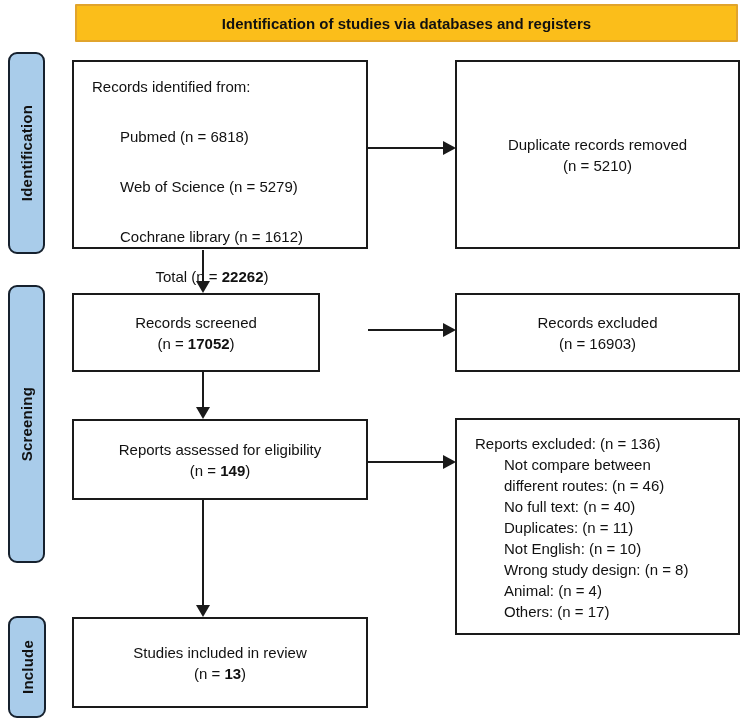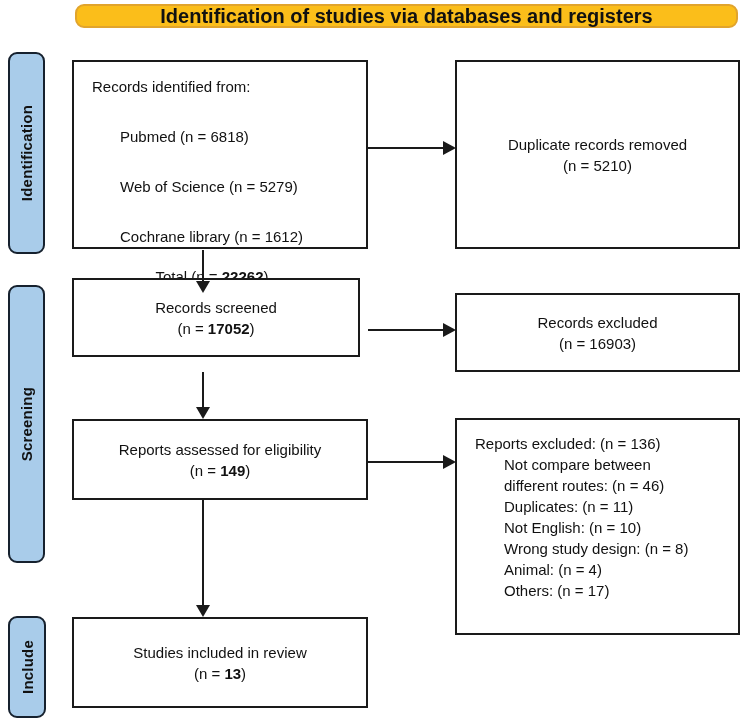--- a/index.html
+++ b/index.html
@@ -21,26 +21,26 @@
     position: relative;
     width: 749px;
     height: 722px;
     background: #ffffff;
     overflow: hidden;
     font-size: 15px;
     line-height: 21px;
   }
   .banner {
     position: absolute;
-    left: 75px; top: 4px; width: 663px; height: 24px;
+    left: 75px; top: 4px; width: 663px; height: 38px;
     background: var(--banner-fill);
     border: 2px solid var(--banner-border);
-    border-radius: 9px;
+    border-radius: 1px;
     display: flex; align-items: center; justify-content: center;
-    font-weight: bold; font-size: 20px;
+    font-weight: bold; font-size: 15px;
   }
   .stage {
     position: absolute;
     background: var(--stage-fill);
     border: 2.5px solid var(--stage-border);
     border-radius: 9px;
     display: flex; align-items: center; justify-content: center;
   }
   .stage .vtext {
     writing-mode: vertical-rl;
@@ -58,21 +58,21 @@
     background: #ffffff;
     border: 2px solid var(--box-border);
   }
   .centered {
     display: flex; flex-direction: column;
     align-items: center; justify-content: center;
     text-align: center;
   }
   .box-identified { left: 72px; top: 60px;  width: 296px; height: 189px; padding: 14px 8px 0 18px; }
   .box-duplicates { left: 455px; top: 60px; width: 285px; height: 189px; }
-  .box-screened   { left: 72px; top: 278px; width: 288px; height: 79px; }
+  .box-screened   { left: 72px; top: 293px; width: 248px; height: 79px; }
   .box-rec-excl   { left: 455px; top: 293px; width: 285px; height: 79px; }
   .box-assessed   { left: 72px; top: 419px; width: 296px; height: 81px; }
   .box-rep-excl   { left: 455px; top: 418px; width: 285px; height: 217px; padding: 13px 6px 0 18px; }
   .box-included   { left: 72px; top: 617px; width: 296px; height: 91px; }
 
   .indent { margin-left: 28px; margin-top: 29px; }
   .indent-wide { margin-left: 29px; }
   .total-line { margin-top: 19px; text-align: center; padding-right: 26px; }
 
   
@@ -145,20 +145,21 @@
 
   <div class="fbox box-assessed centered">
     <div>Reports assessed for eligibility</div>
     <div><span>(n = </span><b>149</b><span>)</span></div>
   </div>
 
   <div class="fbox box-rep-excl">
     <div>Reports excluded: (n = 136)</div>
     <div class="indent-wide">Not compare between</div>
     <div class="indent-wide">different routes: (n = 46)</div>
+    <div class="indent-wide">No full text: (n = 40)</div>
     <div class="indent-wide">Duplicates: (n = 11)</div>
     <div class="indent-wide">Not English: (n = 10)</div>
     <div class="indent-wide">Wrong study design: (n = 8)</div>
     <div class="indent-wide">Animal: (n = 4)</div>
     <div class="indent-wide">Others: (n = 17)</div>
   </div>
 
   <div class="fbox box-included centered">
     <div>Studies included in review</div>
     <div><span>(n = </span><b>13</b><span>)</span></div>

